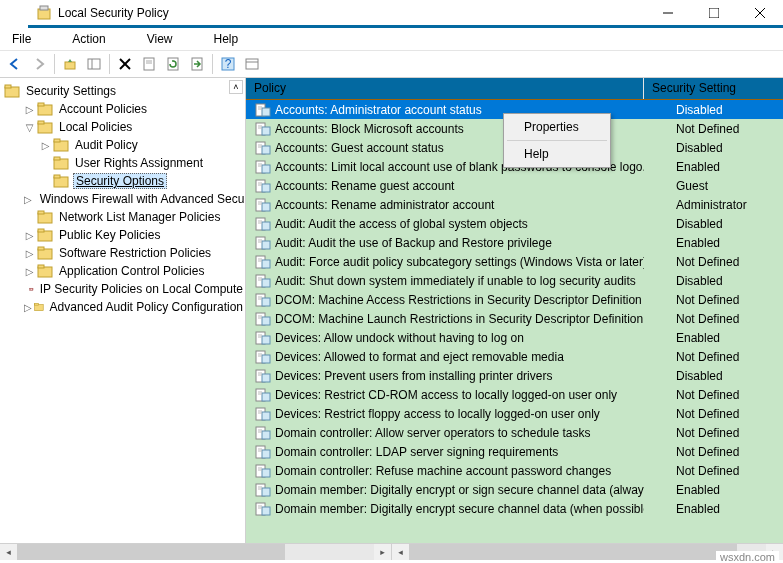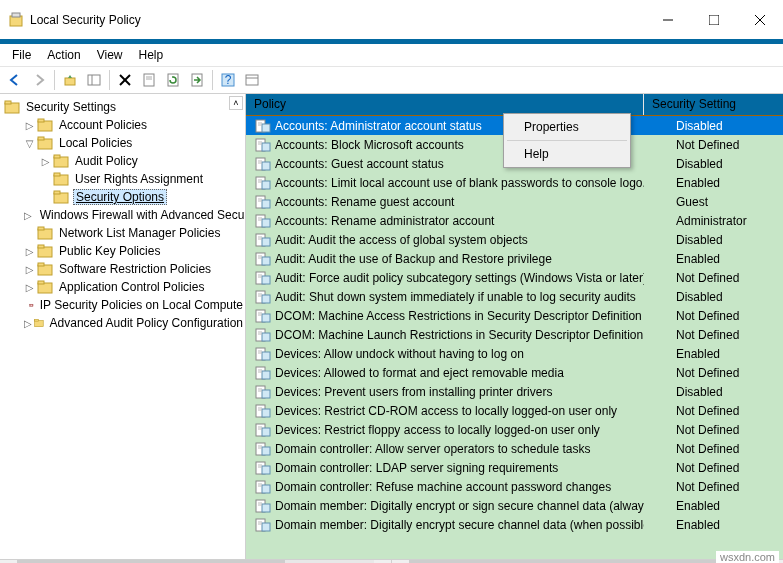--- a/index.html
+++ b/index.html
@@ -1,22 +1,22 @@
 <!DOCTYPE html>
 <html><head>
 <meta charset="utf-8">
 <style>
   * { box-sizing: border-box; font-family: "Segoe UI", Tahoma, sans-serif; font-size: 12px; }
   body { margin: 0; width: 783px; height: 563px; background: #fff; overflow: hidden; position: relative; }
-  .titlebar { height: 44px; display: flex; align-items: center; padding: 0 0 0 8px; border-bottom: 5px solid #0369a1; }
+  .titlebar { height: 28px; display: flex; align-items: center; padding: 0 0 0 8px; border-bottom: 3px solid #0369a1; margin-left: 28px; }
   .titlebar .app-icon { width: 16px; height: 16px; margin-right: 6px; }
   .titlebar .title { flex: 1; }
   .win-btn { width: 46px; height: 30px; display: flex; align-items: center; justify-content: center; }
   .win-btn svg { width: 10px; height: 10px; }
-  .menubar { height: 22px; display: flex; align-items: center; padding: 0 4px; }
+  .menubar { height: 22px; display: flex; align-items: center; padding: 0 4px; gap: 25px; }
   .menubar span { padding: 2px 8px; }
   .toolbar { height: 28px; display: flex; align-items: center; padding: 0 4px; border-top: 1px solid #e5e5e5; border-bottom: 1px solid #d0d0d0; gap: 2px; }
   .tbtn { width: 22px; height: 22px; display: flex; align-items: center; justify-content: center; border: 1px solid transparent; }
   .tsep { width: 1px; height: 20px; background: #d0d0d0; margin: 0 2px; }
   .content { display: flex; height: calc(563px - 30px - 22px - 28px - 18px); }
   .tree { width: 246px; border-right: 1px solid #d0d0d0; padding: 4px 0 4px 4px; overflow: hidden; position: relative; }
   .tree-row { display: flex; align-items: center; height: 18px; white-space: nowrap; }
   .exp { width: 11px; text-align: center; color: #666; font-size: 10px; margin-right: 2px; }
   .folder { width: 16px; height: 14px; margin-right: 4px; }
   .tree-label.sel { background: #cde8ff; border: 1px dotted #666; padding: 0 2px; text-decoration: underline; }
@@ -25,21 +25,21 @@
   .list-header { display: flex; background: #0369a1; border-bottom: 1px solid #a16207; height: 22px; font-weight: 400; }
   .list-header .col1 { width: 398px; padding: 3px 8px; border-right: 1px solid #e5e5e5; }
   .list-header .col2 { flex: 1; padding: 3px 8px; }
   .list-body { flex: 1; overflow: hidden; }
   .list-row { display: flex; height: 19px; align-items: center; }
   .list-row.sel { background: #0078d7; color: #fff; }
   .list-row .c1 { width: 398px; padding: 0 9px; display: flex; align-items: center; white-space: nowrap; overflow: hidden; text-align: right; }
   .list-row .c2 { flex: 1; padding: 0 4px; white-space: nowrap; margin-left: 28px; }
   .picon { width: 16px; height: 14px; margin-right: 4px; flex-shrink: 0; }
   .up-arrow { position: absolute; top: 2px; right: 2px; width: 14px; height: 14px; background: #fff; border: 1px solid #ccc; display: flex; align-items: center; justify-content: center; font-size: 9px; }
-  .ctx-menu { position: absolute; left: 503px; top: 113px; width: 128px; background: #f0f0f0; border: 1px solid #a0a0a0; box-shadow: 2px 2px 4px rgba(0,0,0,0.25); padding: 2px; z-index: 10; }
+  .ctx-menu { position: absolute; left: 503px; top: 113px; width: 108px; background: #f0f0f0; border: 1px solid #a0a0a0; box-shadow: 2px 2px 4px rgba(0,0,0,0.25); padding: 2px; z-index: 10; }
   .ctx-item { padding: 4px 18px; }
   .ctx-sep { height: 1px; background: #d0d0d0; margin: 2px 1px; }
   .scrollbar-h { height: 17px; background: #f0f0f0; border-top: 1px solid #d0d0d0; display: flex; }
   .scrollbar-h .sb { flex: 1; display: flex; align-items: center; }
   .sb-btn { width: 17px; height: 16px; background: #f0f0f0; display: flex; align-items: center; justify-content: center; font-size: 9px; color: #555; }
   .watermark { position: absolute; bottom: 0; right: 4px; font-size: 11px; color: #888; background: #fff; padding: 0 4px; }
 </style>
 </head>
 <body>
 

